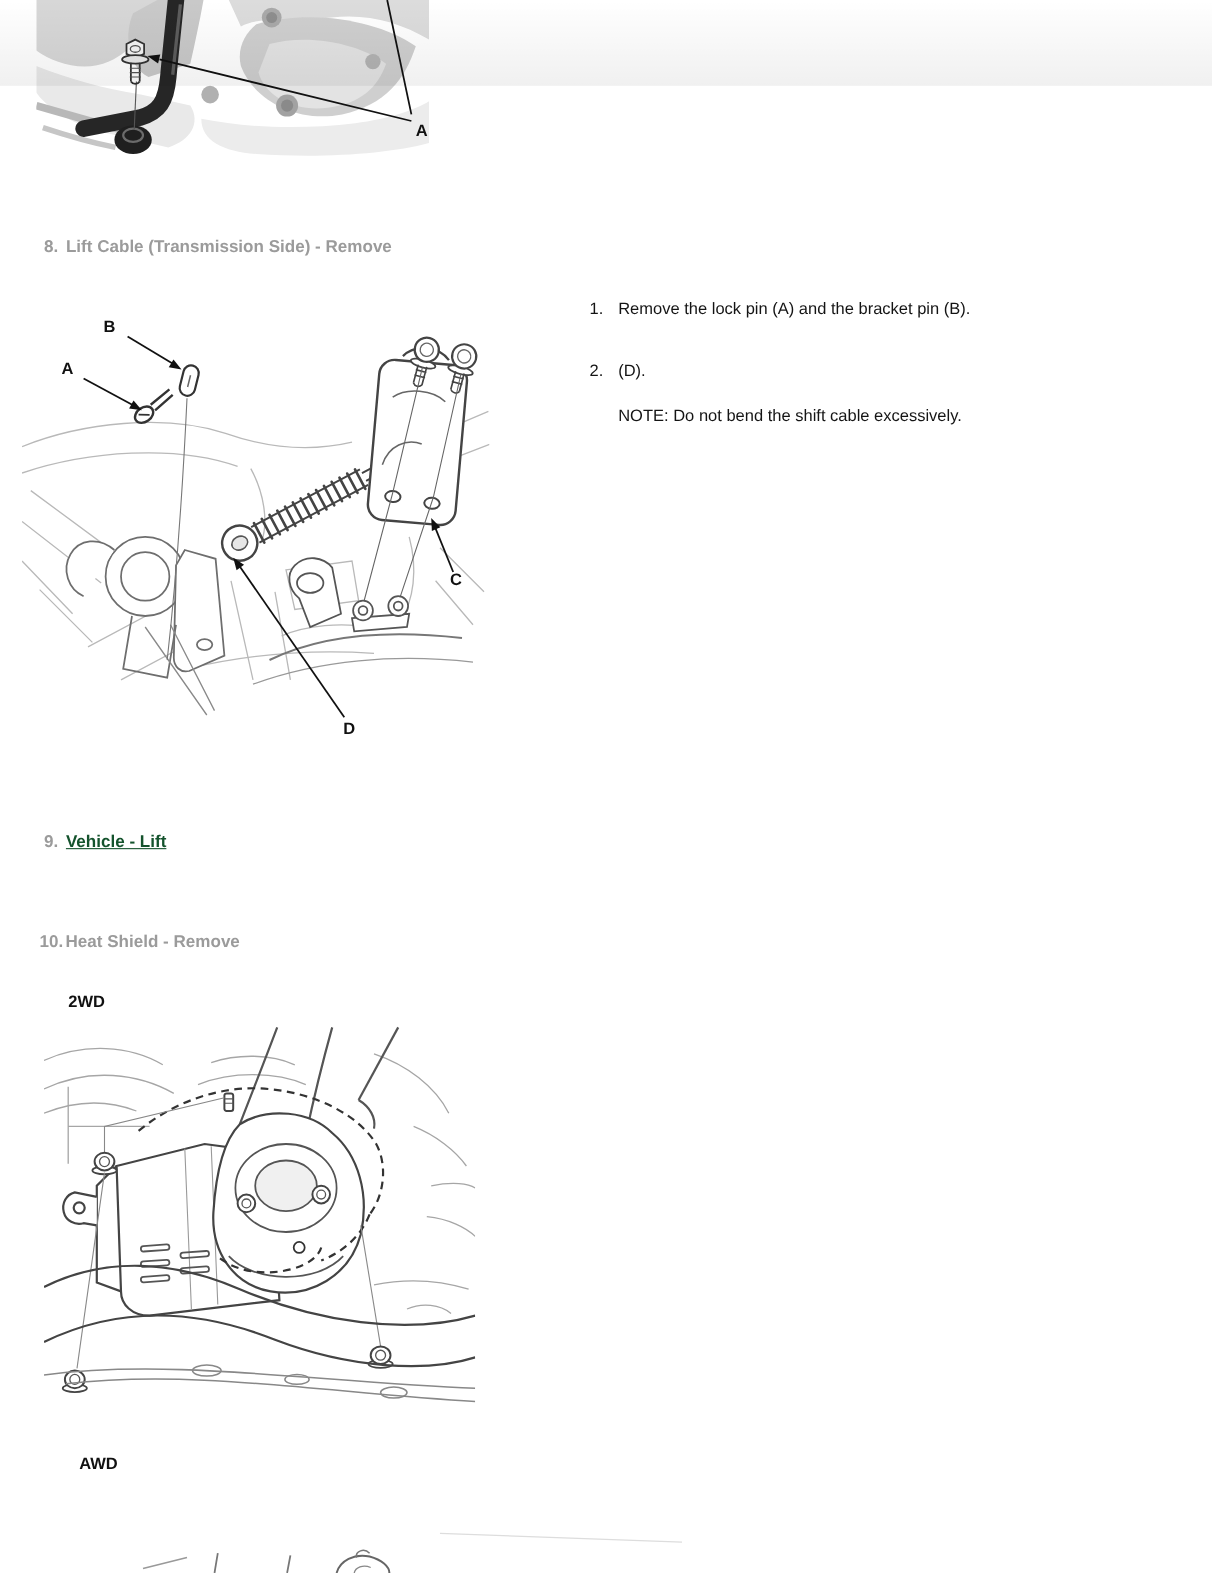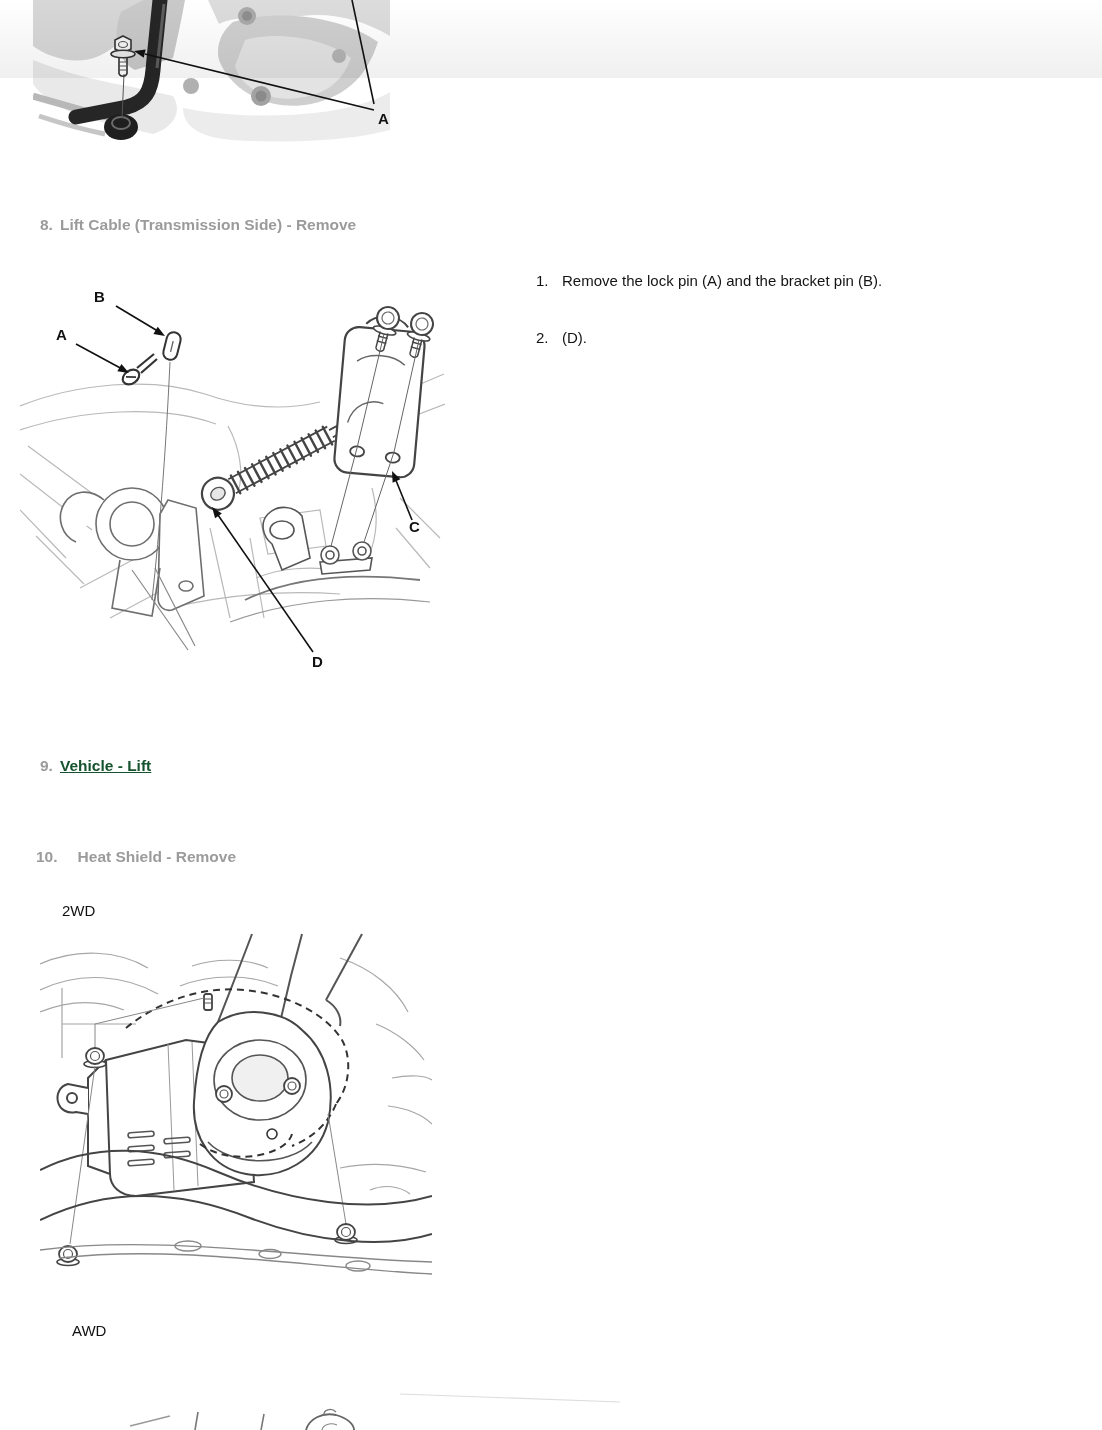--- a/index.html
+++ b/index.html
@@ -16,36 +16,36 @@
   .sec-heading {
     display: flex;
     font-size: 15.5px;
     font-weight: bold;
     color: #9b9b9b;
     line-height: 22px;
     white-space: nowrap;
   }
   .sec-heading .num { flex: 0 0 auto; }
   .sec-heading.gap7 .num { margin-right: 7px; }
-  .sec-heading.gap3 .num { margin-right: 20px; }
+  .sec-heading.gap3 .num { margin-right: 2px; }
   .sec-heading a {
     color: #14532d;
     text-decoration: underline;
     font-weight: bold;
   }
 
   .steps { width: 452px; font-size: 15px; line-height: 19px; color: #141414; }
   .step { display: flex; margin-bottom: 38px; }
   .step .snum { flex: 0 0 26px; }
   .step .stext { flex: 1 1 auto; }
   .note { margin-left: 26px; margin-top: -8px; }
 
   .drive-label {
     font-size: 15px;
-    font-weight: normal;
+    font-weight: bold;
     color: #111111;
     line-height: 18px;
   }
 
   svg { display: block; }
   svg text {
     font-family: "Liberation Sans", sans-serif;
     font-size: 15px;
     font-weight: bold;
     fill: #111111;
@@ -233,20 +233,21 @@
   <div class="step">
     <span class="snum">1.</span>
     <span class="stext">Remove the lock pin (A) and the bracket pin (B).</span>
   </div>
   <div class="step" style="margin-bottom:30px;">
     <span class="snum">2.</span>
     <span class="stext">
       <span style="display:block;">(D).</span>
     </span>
   </div>
+  <div class="note">NOTE: Do not bend the shift cable excessively.</div>
 </div>
 
 <div class="abs sec-heading gap7" style="left:40px; top:755px;">
   <span class="num">9.</span>
   <a href="#">Vehicle - Lift</a>
 </div>
 
 <div class="abs sec-heading gap3" style="left:36px; top:846px;">
   <span class="num">10.</span>
   <span>Heat Shield - Remove</span>

